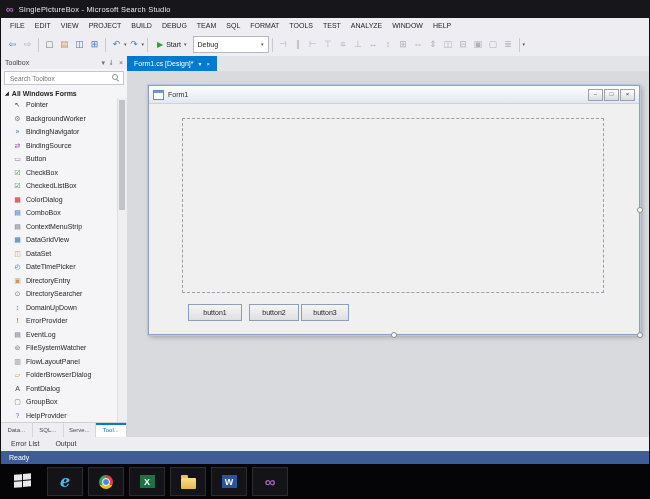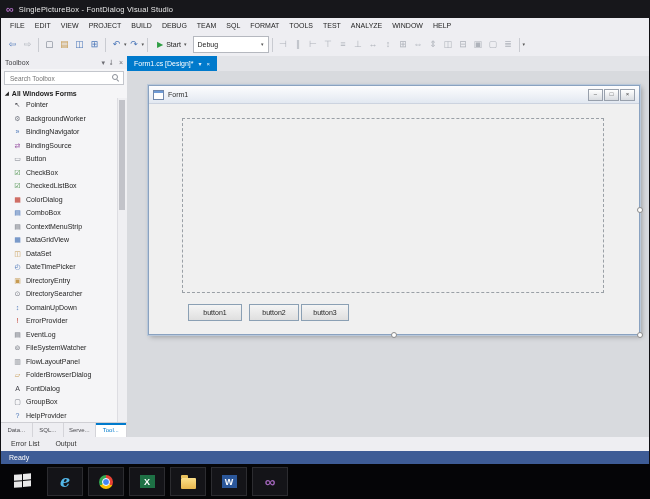--- a/index.html
+++ b/index.html
@@ -96,21 +96,21 @@
   .word{width:15px;height:13px;background:#2b579a;color:#fff;font-size:9px;font-weight:bold;display:flex;align-items:center;justify-content:center;}
   .vs-task{color:#a064b8;font-size:15px;font-weight:bold;line-height:1;}
 </style>
 </head>
 <body>
 
 <div id="screen">
 
   <div class="titlebar">
     <span class="vs-logo">∞</span>
-    <span class="title-text">SinglePictureBox - FontDialog Visual Studio</span>
+    <span class="title-text">SinglePictureBox - Microsoft Search Studio</span>
   </div>
 
   <div class="menubar">
     <span class="menu-item">FILE</span>
     <span class="menu-item">EDIT</span>
     <span class="menu-item">VIEW</span>
     <span class="menu-item">PROJECT</span>
     <span class="menu-item">BUILD</span>
     <span class="menu-item">DEBUG</span>
     <span class="menu-item">TEAM</span>

